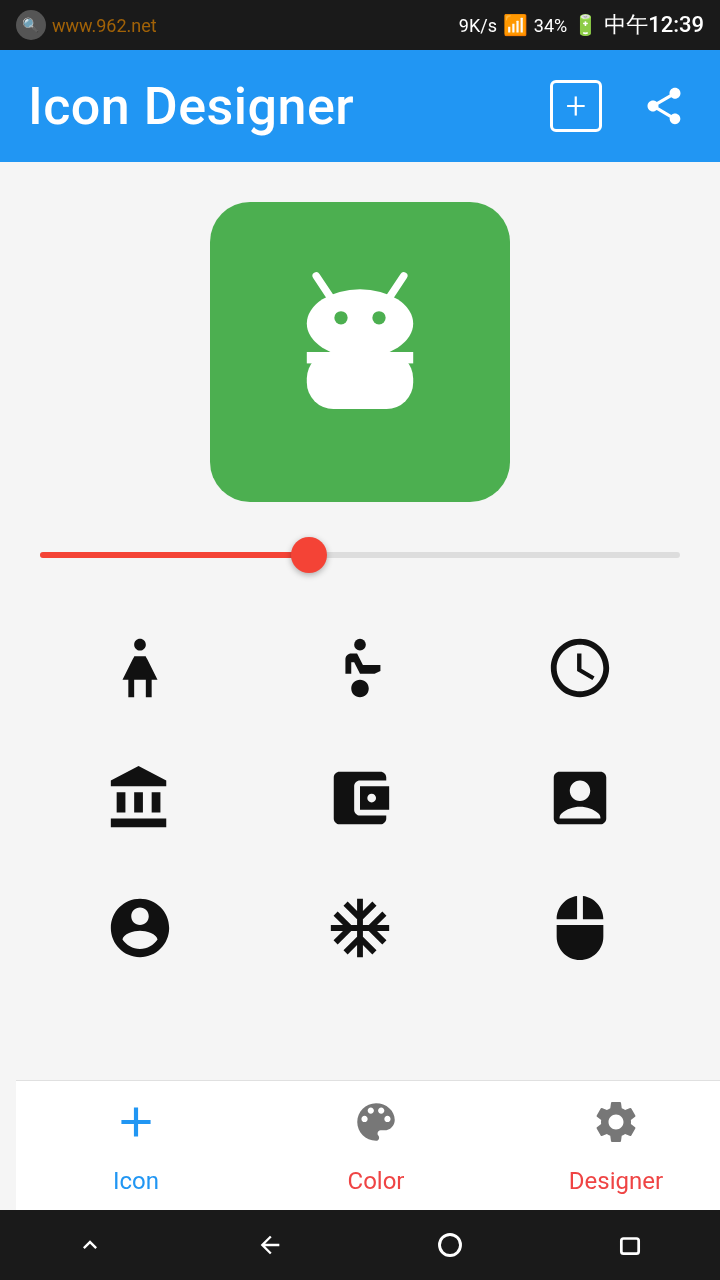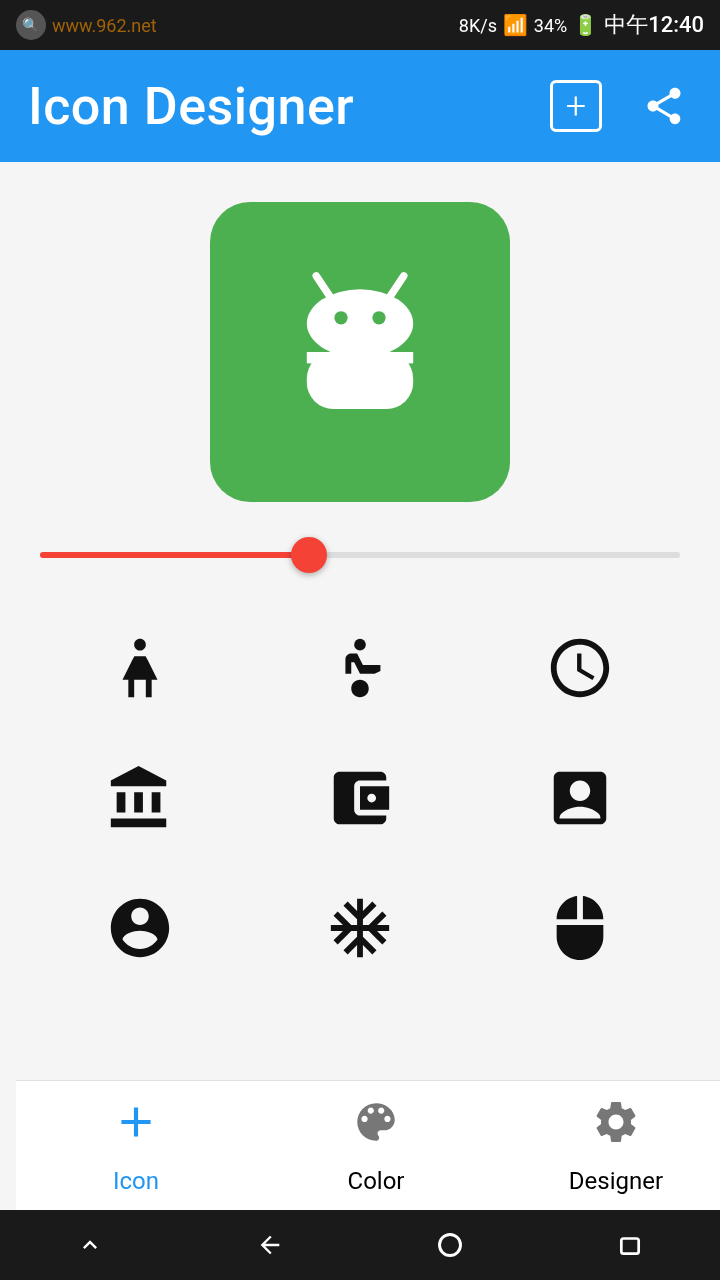--- a/index.html
+++ b/index.html
@@ -186,21 +186,21 @@
       align-items: center;
       gap: 8px;
       cursor: pointer;
       flex: 1;
     }
     .bottom-nav-icon {
       font-size: 50px;
     }
     .bottom-nav-label {
       font-size: 24px;
-      color: #000000;
+      color: #ef4444;
     }
     .bottom-nav-item.active .bottom-nav-icon { color: #2196F3; }
     .bottom-nav-item.active .bottom-nav-label { color: #2196F3; }
     .bottom-nav-item:not(.active) .bottom-nav-icon { color: #777; }
 
     
     .android-nav {
       position: absolute;
       bottom: 0;
       left: 0;
@@ -238,25 +238,25 @@
   </style>
 </head>
 <body>
 
 <div class="status-bar">
   <div class="status-bar-left">
     <div class="status-logo">🔍</div>
     <span class="watermark">www.962.net</span>
   </div>
   <div class="status-bar-right">
-    <span style="font-size:18px;">8K/s</span>
+    <span style="font-size:18px;">9K/s</span>
     <span>📶</span>
     <span style="font-size:18px;">34%</span>
     <span>🔋</span>
-    <span style="font-size:22px; font-weight:500;">中午12:40</span>
+    <span style="font-size:22px; font-weight:500;">中午12:39</span>
   </div>
 </div>
 
 <div class="app-bar">
   <span class="app-bar-title">Icon Designer</span>
   <div class="app-bar-actions">
     <div class="app-bar-btn">
       <span class="plus-icon">+</span>
     </div>
     <div class="app-bar-btn">

